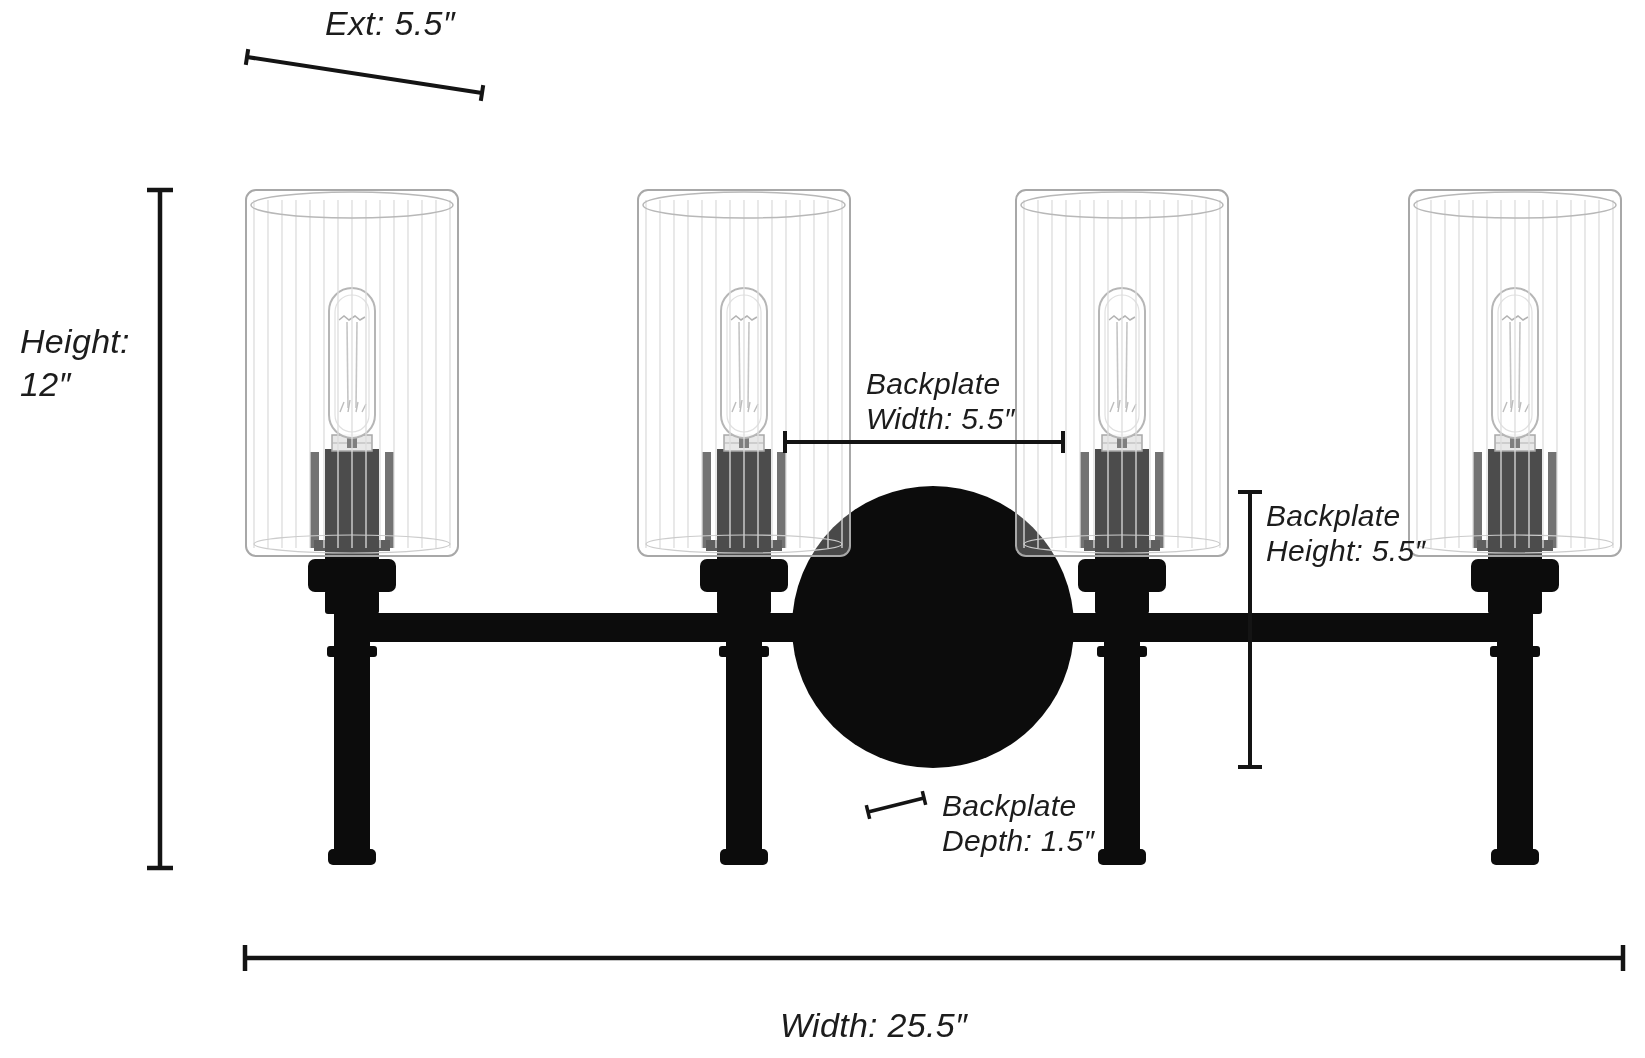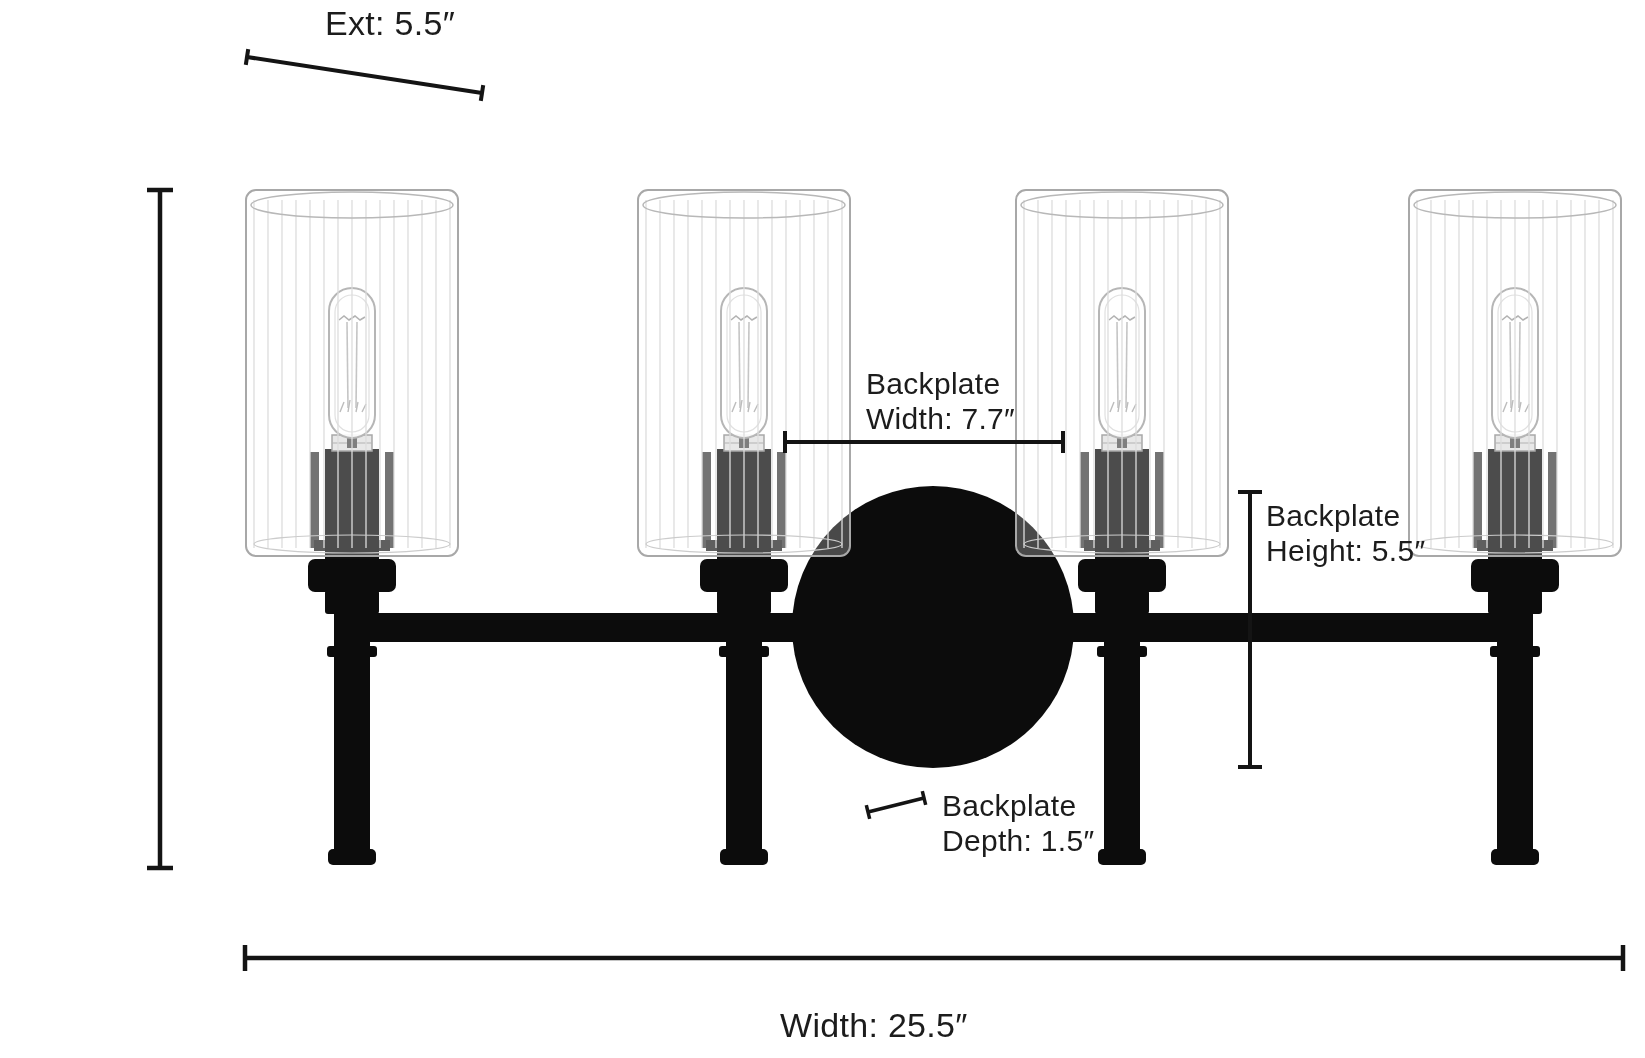--- a/index.html
+++ b/index.html
@@ -12,20 +12,21 @@
     color:#1c1c1c;
   }
   .layer{position:absolute;left:0;top:0;}
   .lbl{
     position:absolute;
     font-weight:500;
     letter-spacing:.3px;
     line-height:1.16;
     white-space:nowrap;
     color:#1c1c1c;
+    font-style:italic;
   }
   .lbl span{display:block;}
   .lbl-ext{left:300px;top:4px;width:180px;text-align:center;font-size:34px;}
   .lbl-height{left:20px;top:320px;font-size:34px;line-height:1.25;}
   .lbl-bpw{left:866px;top:366px;font-size:30px;line-height:1.18;}
   .lbl-bph{left:1266px;top:498px;font-size:30px;line-height:1.18;}
   .lbl-bpd{left:942px;top:788px;font-size:30px;line-height:1.18;}
   .lbl-width{left:780px;top:1006px;width:300px;text-align:left;font-size:34px;}
 </style>
 </head>
@@ -129,24 +130,28 @@
       <line x1="245" y1="958" x2="1623" y2="958"></line>
       <line x1="245" y1="945" x2="245" y2="971"></line>
       <line x1="1623" y1="945" x2="1623" y2="971"></line>
     </g>
   </svg>
 
   <div class="lbl lbl-ext">
     <span>Ext: 5.5″</span>
   </div>
 
+  <div class="lbl lbl-height">
+    <span>Height:</span>
+    <span>12″</span>
+  </div>
 
   <div class="lbl lbl-bpw">
     <span>Backplate</span>
-    <span>Width: 7.7″</span>
+    <span>Width: 5.5″</span>
   </div>
 
   <div class="lbl lbl-bph">
     <span>Backplate</span>
     <span>Height: 5.5″</span>
   </div>
 
   <div class="lbl lbl-bpd">
     <span>Backplate</span>
     <span>Depth: 1.5″</span>

